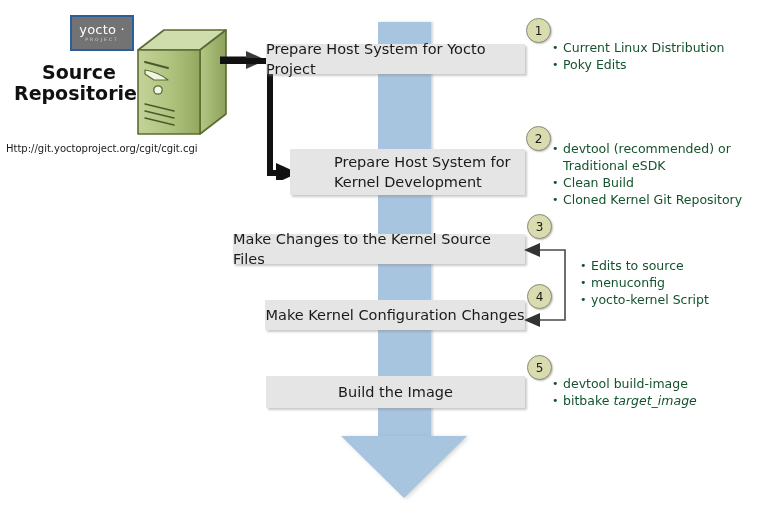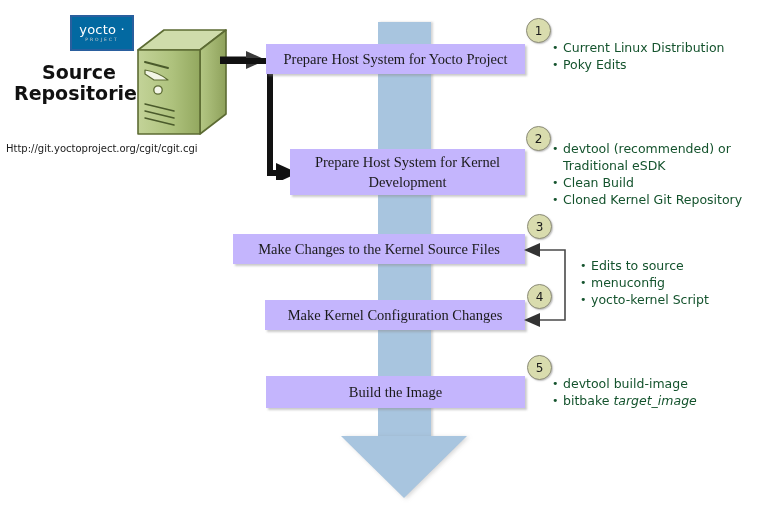--- a/index.html
+++ b/index.html
@@ -38,21 +38,21 @@
     filter: drop-shadow(2px 1px 2px rgba(120,120,120,0.30));
   }
 
   
   #yocto-logo {
     position: absolute;
     left: 70px;
     top: 15px;
     width: 64px;
     height: 36px;
-    background: #0369a1;
+    background: #737373;
     border: 2px solid #2a5f9e;
     box-sizing: border-box;
     display: flex;
     flex-direction: column;
     align-items: center;
     justify-content: center;
     line-height: 1;
   }
   #yocto-logo .logo-main {
     color: #ffffff;
@@ -93,34 +93,32 @@
     position: absolute;
     left: 134px;
     top: 28px;
     width: 96px;
     height: 112px;
   }
 
   
   .process-box {
     position: absolute;
-    background: #c4b5fd;
+    background: #e5e5e5;
     box-shadow: 2px 2px 2px rgba(140,140,140,0.45);
     display: flex;
     align-items: center;
     justify-content: center;
-    text-align: center;
     font-size: 14.5px;
     color: #1a1a1a;
     line-height: 20px;
     box-sizing: border-box;
-    font-family: Liberation Serif, serif;
   }
   #box-1 { left: 266px; top: 44px;  width: 259px; height: 30px; }
-  #box-2 { left: 290px; top: 149px; width: 235px; height: 46px; }
+  #box-2 { left: 290px; top: 149px; width: 235px; height: 46px; padding-left: 44px; }
   #box-3 { left: 233px; top: 234px; width: 292px; height: 30px; }
   #box-4 { left: 265px; top: 300px; width: 260px; height: 30px; }
   #box-5 { left: 266px; top: 376px; width: 259px; height: 32px; }
 
   
   .step-circle {
     position: absolute;
     width: 25px;
     height: 25px;
     border-radius: 50%;

